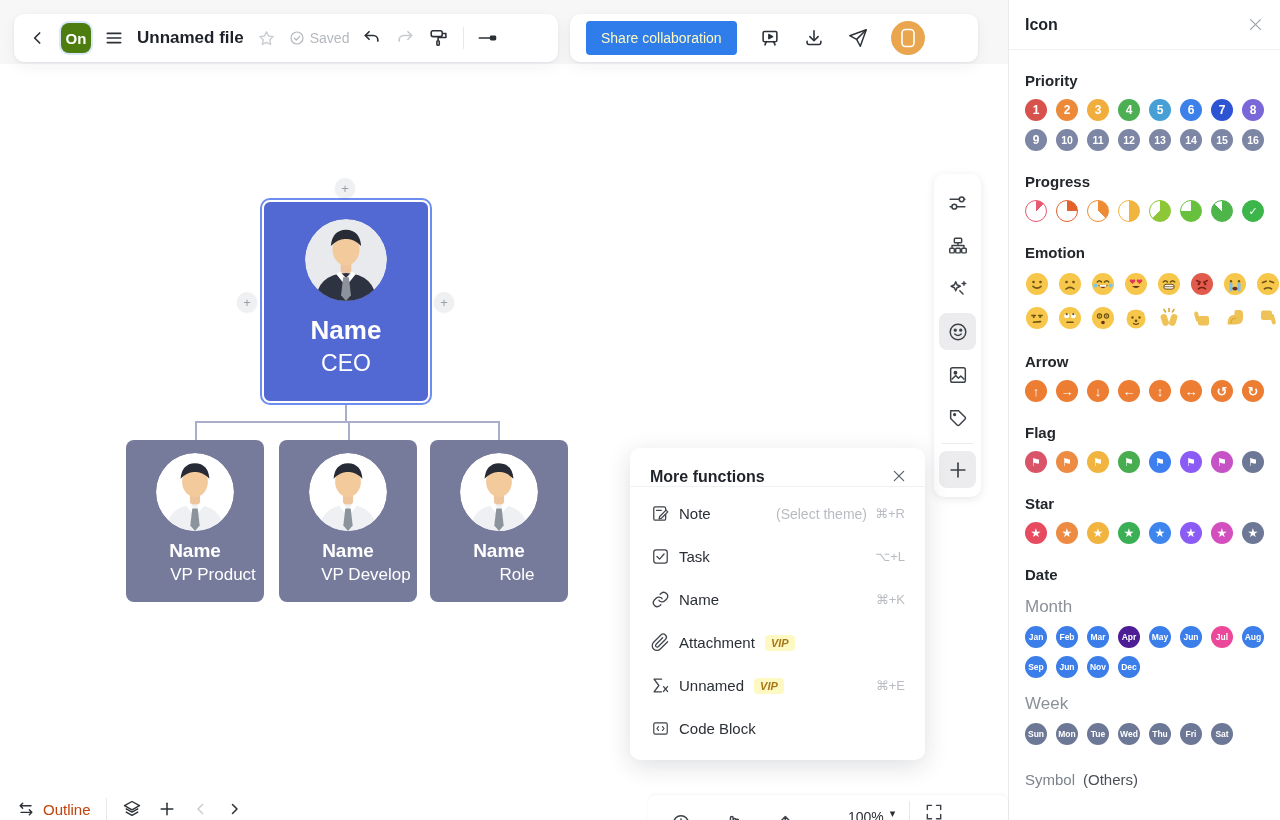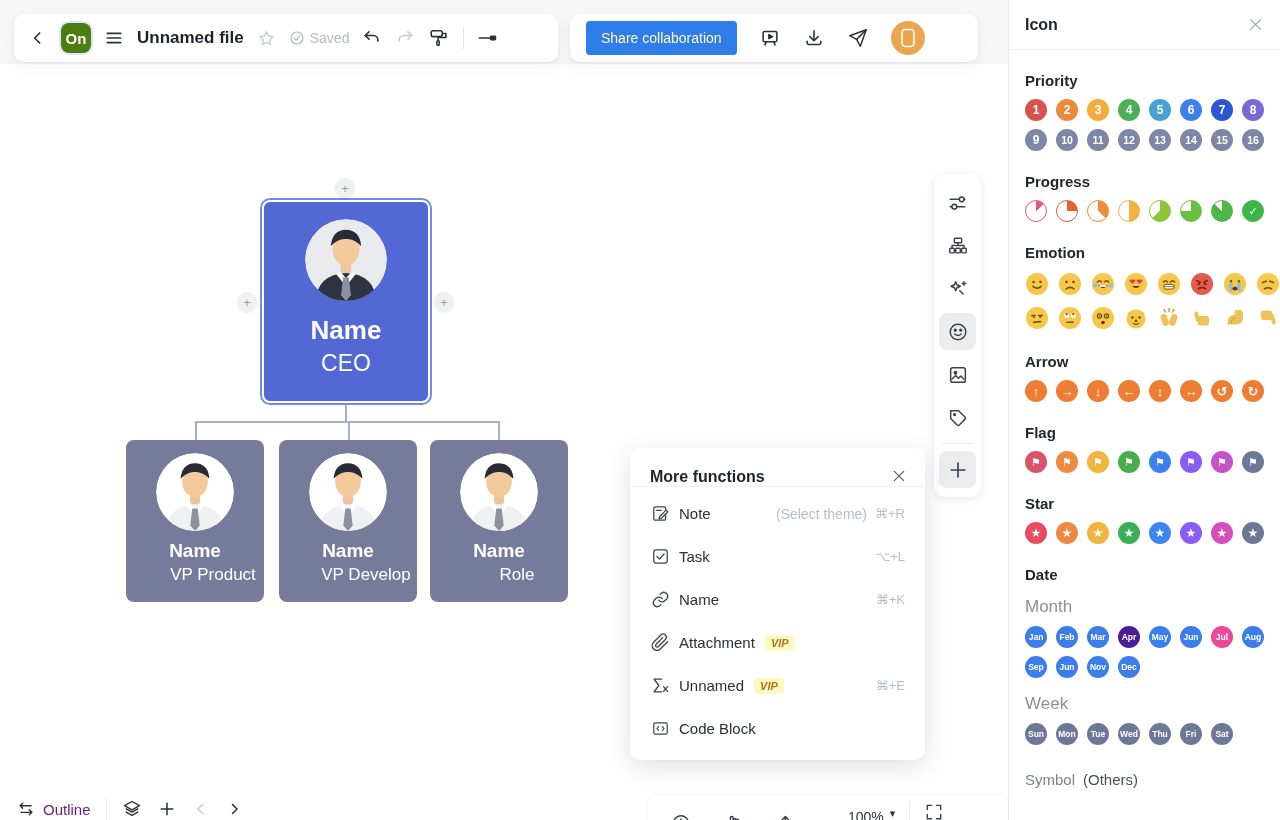--- a/index.html
+++ b/index.html
@@ -83,21 +83,21 @@
   .emo { width:24px; height:26px; display:flex; align-items:center; justify-content:center; cursor:pointer; }
   .prog { width:22px; height:22px; border-radius:50%; cursor:pointer; display:flex; align-items:center;
     justify-content:center; color:#fff; font-size:11px; font-weight:700; }
   #symbol-row { margin-top:26px; font-size:15px; }
   #symbol-label { color:#7d828c; }
   #symbol-sub { color:#4a4f57; margin-left:8px; }
 
   
   #bottom-left { position:absolute; left:16px; top:798px; display:flex; align-items:center; gap:15px; }
   #outline-group { display:flex; align-items:center; gap:7px; cursor:pointer; }
-  #outline-label { font-size:15px; color:#701a75; }
+  #outline-label { font-size:15px; color:#c2410c; }
   #bottom-right-bar { position:absolute; left:648px; top:795px; width:360px; height:44px; background:#fff;
     border-radius:8px 8px 0 0; box-shadow:0 -1px 3px rgba(20,30,50,.05); display:flex; align-items:flex-start; }
   #bottom-right-bar .clip-ic { margin-top:17px; }
   #zoom-label { font-size:14px; color:#2b2f36; margin-top:14px; }
   #caret { font-size:11px; color:#2b2f36; margin-top:12px; margin-left:6px; }
   .brdiv { width:1px; height:26px; background:#e7e8ea; margin:6px 14px 0; }
 </style>
 </head>
 <body>
 

